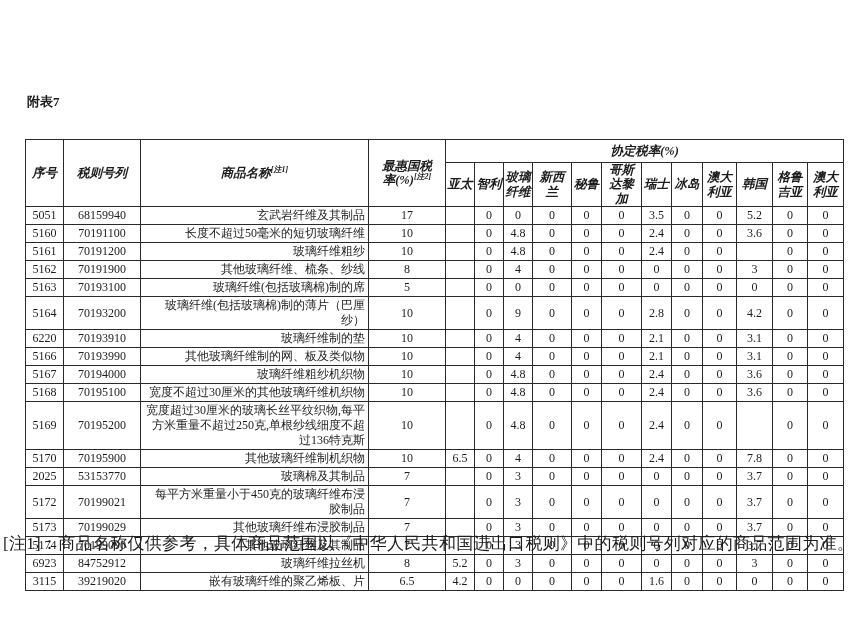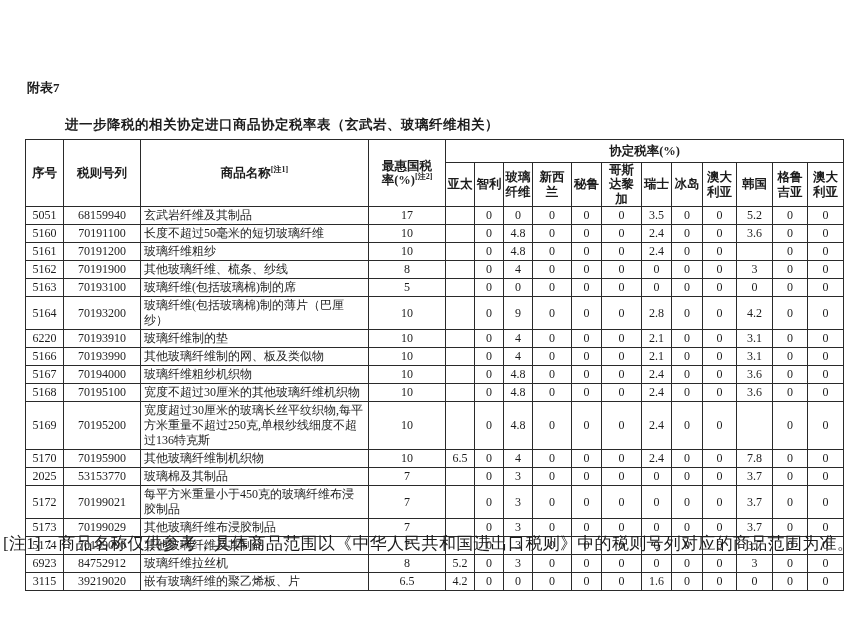--- a/index.html
+++ b/index.html
@@ -6,21 +6,21 @@
   body {
     width: 858px; height: 634px;
     background: #ffffff;
     font-family: "Liberation Serif", "DejaVu Serif", serif;
     color: #1c1c1c;
     position: relative;
     overflow: hidden;
   }
   .page { position: absolute; inset: 0; }
   .appendix-label {
-    position: absolute; left: 27px; top: 79px;
+    position: absolute; left: 27px; top: 93px;
     font-size: 13px; font-weight: bold; text-align: center;
   }
   .doc-title {
     position: absolute; left: 65px; top: 116px;
     font-size: 13.5px; font-weight: bold;
     letter-spacing: 0.5px;
   }
   table.rate-table {
     position: absolute; left: 25px; top: 139px;
     width: 818px;
@@ -33,26 +33,27 @@
     text-align: center;
     vertical-align: middle;
     padding: 0 1px;
     overflow: hidden;
   }
   .rate-table thead th {
     font-weight: bold;
     font-size: 12.5px;
     word-break: break-all;
     line-height: 1.15;
+    font-style: italic;
   }
   .rate-table thead tr.group-row th { height: 23px; }
   .rate-table thead tr.country-row th { height: 33px; }
   .rate-table tbody td { height: 18px; line-height: 1.25; }
   .rate-table td.name-cell {
-    text-align: left;
+    text-align: right;
     padding: 1px 3px;
     word-break: break-all;
   }
   sup.note-ref {
     font-size: 8px;
     font-weight: bold;
     vertical-align: super;
     line-height: 0;
   }
   .mfn-head { line-height: 1.2; }
@@ -62,21 +63,20 @@
     letter-spacing: 0.3px;
   }
 </style>
 </head>
 <body>
 
 <div class="page">
 
   <div class="appendix-label">附表7</div>
 
-  <div class="doc-title">进一步降税的相关协定进口商品协定税率表（玄武岩、玻璃纤维相关）</div>
 
   <table class="rate-table">
     <colgroup>
       <col style="width:38px">
         <col style="width:77px">
         <col style="width:228px">
         <col style="width:77px">
       <col style="width:29px">
         <col style="width:29px">
         <col style="width:29px">

